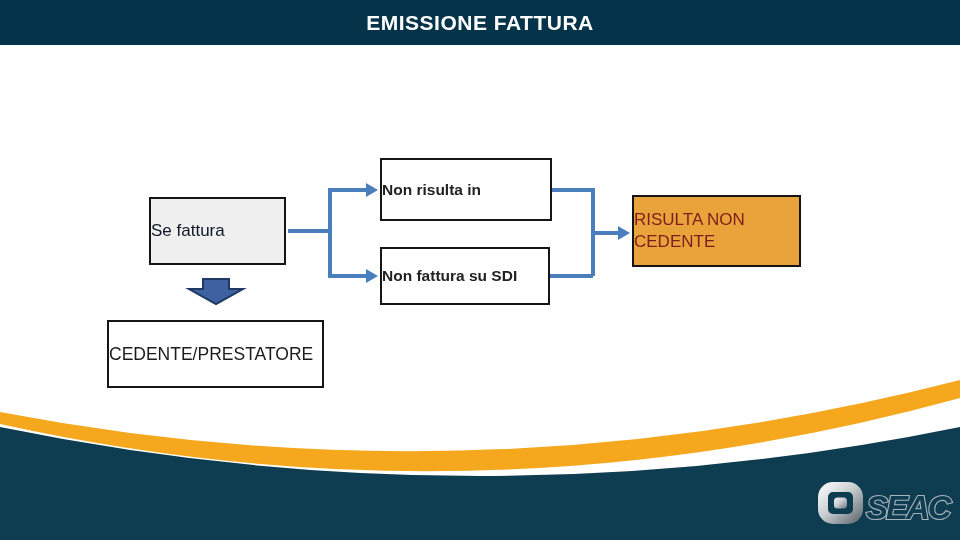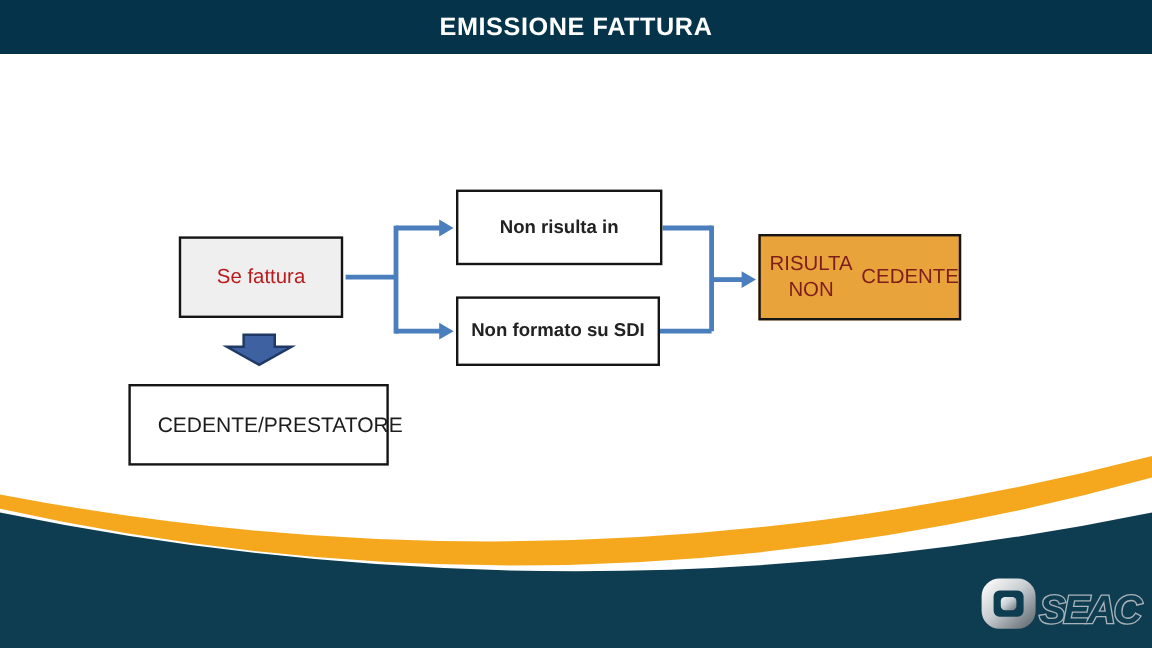--- a/index.html
+++ b/index.html
@@ -29,35 +29,35 @@
     color: #ffffff;
     font-size: 21px;
     font-weight: bold;
     letter-spacing: 0.5px;
   }
   
   .fc-box {
     position: absolute;
     box-sizing: border-box;
     display: flex;
-    flex-direction: row;
-    align-items: center;
+    flex-direction: column;
+    align-items: flex-start;
     justify-content: center;
     text-align: center;
     background: #ffffff;
     border: 2px solid #151515;
   }
   .fc-box .line { display: block; }
 
   .se-fattura-box {
     left: 149px; top: 197px;
     width: 137px; height: 68px;
     background: #efefef;
     font-size: 17px;
-    color: #b91c1c;
+    color: #0f172a;
   }
   .non-risulta-box {
     left: 380px; top: 158px;
     width: 172px; height: 63px;
     font-size: 15.5px;
     font-weight: bold;
     color: #222222;
     line-height: 21px;
   }
   .non-transita-box {
@@ -74,21 +74,20 @@
     font-size: 17px;
     font-weight: normal;
     color: #7f1d1d;
     line-height: 22px;
   }
   .cedente-box {
     left: 107px; top: 320px;
     width: 217px; height: 68px;
     font-size: 17.5px;
     color: #1c1c1c;
-    padding-left: 36px;
   }
   
   .connector-layer {
     position: absolute;
     left: 0; top: 0;
     width: 960px; height: 540px;
     pointer-events: none;
   }
   .footer-layer {
     position: absolute;
@@ -131,21 +130,21 @@
 
   <div class="fc-box se-fattura-box">
     <span class="line">Se fattura</span>
   </div>
 
   <div class="fc-box non-risulta-box">
     <span class="line">Non risulta in</span>
   </div>
 
   <div class="fc-box non-transita-box">
-    <span class="line">Non formato su SDI</span>
+    <span class="line">Non fattura su SDI</span>
   </div>
 
   <div class="fc-box risulta-box">
     <span class="line">RISULTA NON</span>
     <span class="line">CEDENTE</span>
   </div>
 
   <div class="fc-box cedente-box">
     <span class="line">CEDENTE/PRESTATORE</span>
   </div>

